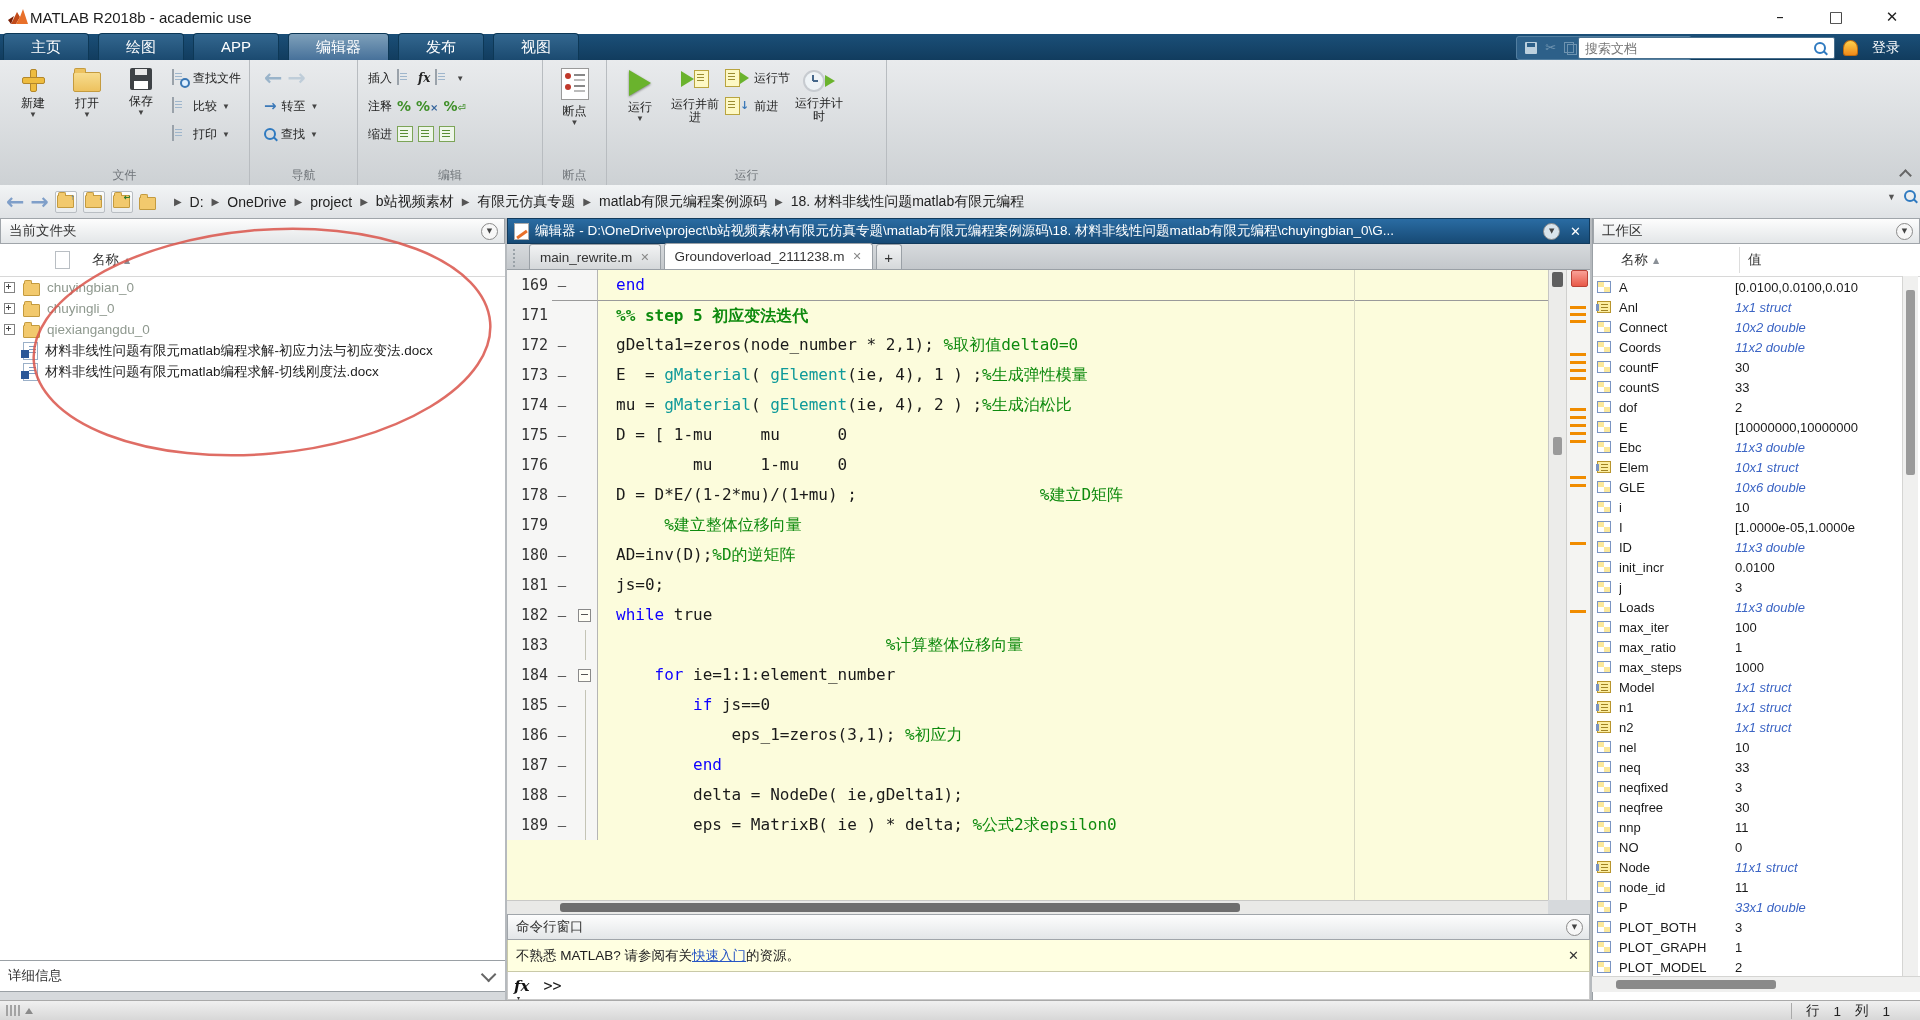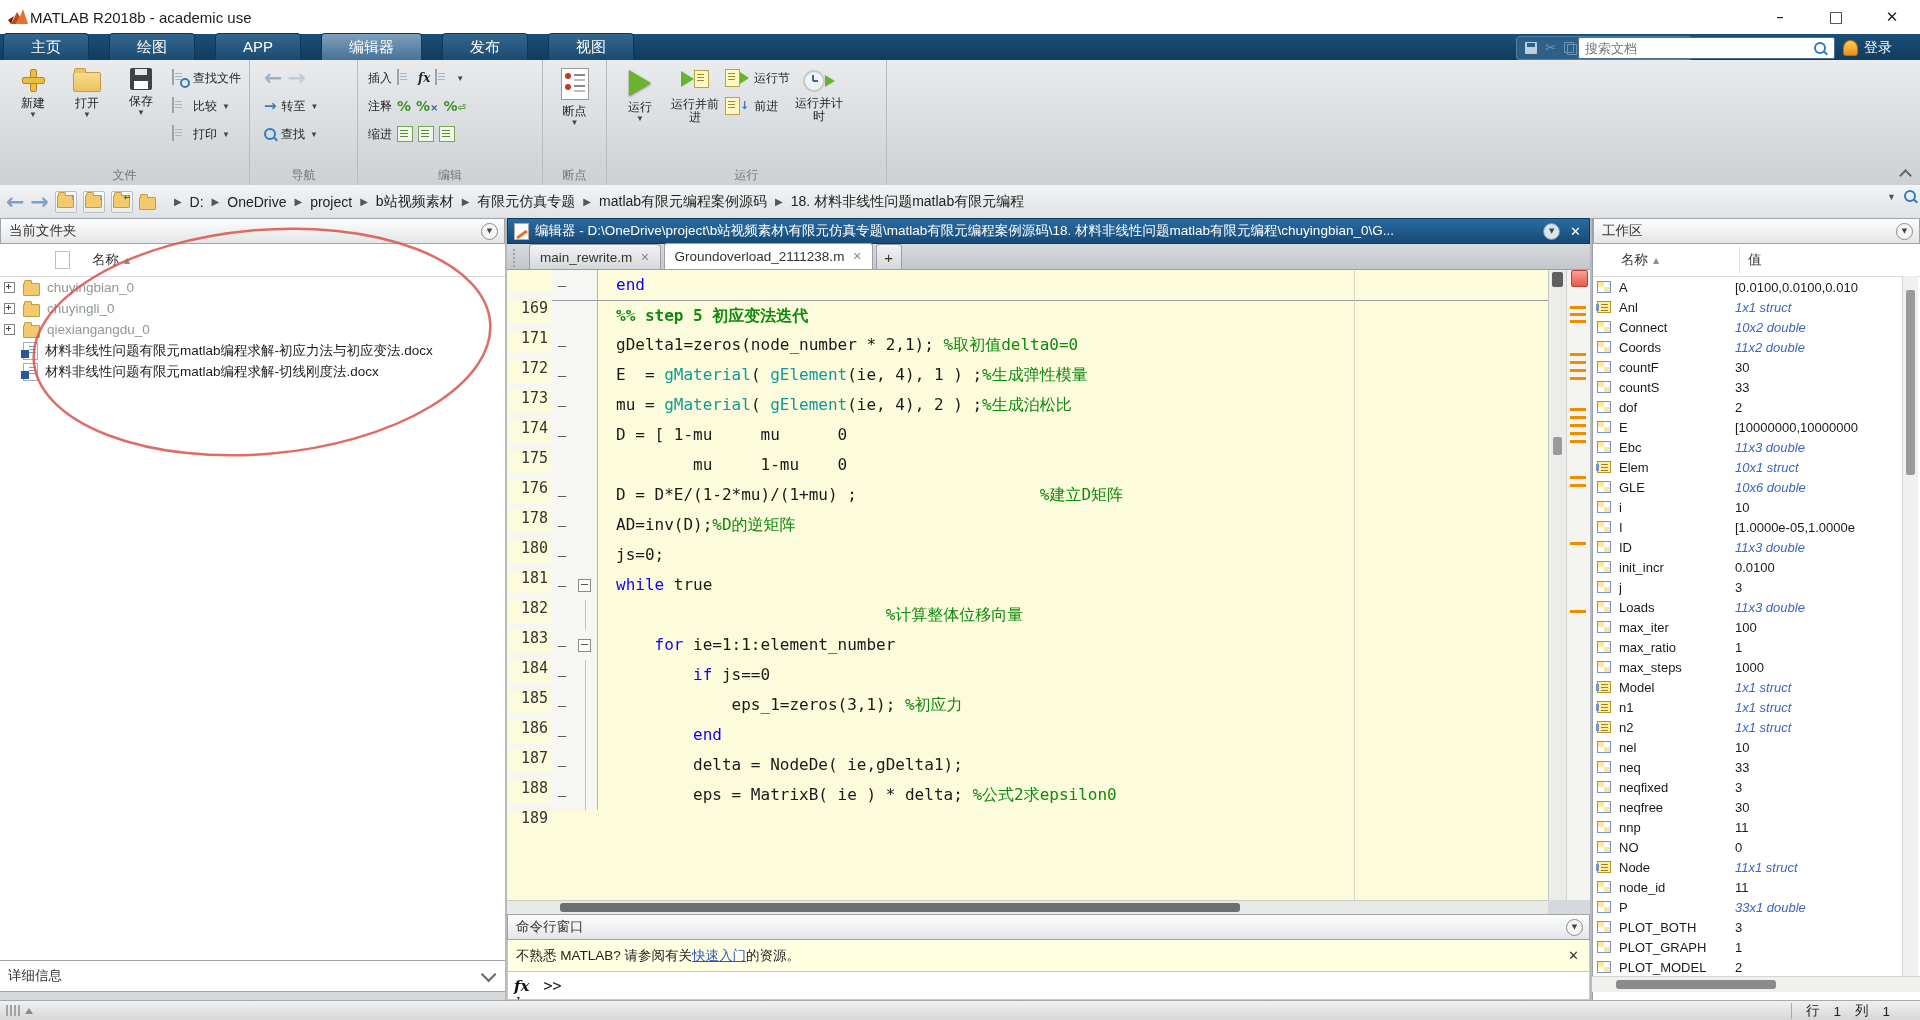--- a/index.html
+++ b/index.html
@@ -8,38 +8,38 @@
   .abs{position:absolute;}
 
   
   #titlebar{left:0;top:0;width:1920px;height:34px;background:#fff;display:flex;align-items:center;}
   #titlebar .title{font-size:15px;color:#1c1c1c;}
   #win-controls{position:absolute;right:0;top:0;height:34px;display:flex;}
   #win-controls span{width:56px;text-align:center;line-height:34px;font-size:15px;color:#222;font-family:"DejaVu Sans",sans-serif;}
 
   
   #tabrow{left:0;top:34px;width:1920px;height:26px;background:linear-gradient(180deg,#1b4f78,#113c5e);display:flex;align-items:flex-end;}
-  .rtab{height:26px;line-height:26px;padding:0 27px;margin-right:20px;color:#fff;font-size:15px;
+  .rtab{height:26px;line-height:26px;padding:0 27px;margin-right:9px;color:#fff;font-size:15px;
         background:linear-gradient(#33678f,#1b4a70);border-radius:4px 4px 0 0;border:1px solid #0d3永856;border:1px solid #0d3856;border-bottom:none;}
   .rtab.active{background:linear-gradient(#7ea0ba,#47719a);}
   #quick-access{position:absolute;right:228px;top:2px;height:22px;display:flex;align-items:center;gap:8px;
         background:#2d6089;border:1px solid #527ea0;border-radius:3px;padding:0 8px;}
   .qa-ic{color:#cfe0ea;font-size:13px;line-height:22px;font-family:"DejaVu Sans",sans-serif;}
   .qa-dis{opacity:.4;}
   .mini-floppy{width:12px;height:12px;background:#bcd0de;border-radius:1px;position:relative;}
   .mini-floppy::before{content:"";position:absolute;left:2px;top:1px;width:8px;height:4px;background:#2d6089;}
   .mini-rects{width:12px;height:12px;position:relative;}
   .mini-rects::before,.mini-rects::after{content:"";position:absolute;width:8px;height:9px;border:1px solid #cfe0ea;background:transparent;}
   .mini-rects::before{left:0;top:0;} .mini-rects::after{left:3px;top:2px;}
   #search-box{position:absolute;right:85px;top:3px;width:255px;height:20px;background:#fff;border:1px solid #49708e;border-radius:2px;display:flex;align-items:center;}
   #search-box input{border:none;outline:none;flex:1;font-size:13px;padding:0 6px;color:#333;font-family:"Liberation Sans",sans-serif;background:transparent;}
   .mag{position:relative;width:8px;height:8px;border:2px solid #2f7ac0;border-radius:50%;display:inline-block;}
   .mag::after{content:"";position:absolute;width:5px;height:2px;background:#2f7ac0;transform:rotate(45deg);right:-4px;bottom:-2px;}
   #notif-ic{position:absolute;right:62px;top:6px;width:13px;height:14px;background:linear-gradient(#ffd24d,#ef8a1a);border-radius:50% 50% 20% 20%;border:1px solid #c06c10;}
-  #signin{position:absolute;right:28px;top:0;height:38px;line-height:26px;color:#fff;font-size:14px;}
+  #signin{position:absolute;right:20px;top:0;height:38px;line-height:26px;color:#fff;font-size:14px;}
 
   
   #ribbon{left:0;top:60px;width:1920px;height:125px;background:linear-gradient(#e9ebed,#cdd1d4);border-bottom:1px solid #a8adb2;display:flex;}
   .rgroup{position:relative;height:125px;border-right:1px solid #b8bcc0;box-sizing:border-box;padding:4px 6px 18px 6px;display:flex;align-items:flex-start;}
   .rgroup-label{position:absolute;bottom:1px;left:0;right:0;text-align:center;font-size:12px;color:#70757a;}
   .bigbtn{width:54px;display:flex;flex-direction:column;align-items:center;padding-top:4px;}
   .bigbtn .lbl{font-size:12px;color:#222;margin-top:5px;text-align:center;line-height:13px;}
   .car{font-size:8px;color:#444;margin-top:1px;line-height:8px;}
   .smallcol{display:flex;flex-direction:column;justify-content:flex-start;margin-left:4px;}
   .smallrow{display:flex;align-items:center;gap:5px;height:28px;font-size:12px;color:#222;}
@@ -127,21 +127,21 @@
   #editor-header .panel-menu{background:#d9e4ec;}
   #editor-header .closex{color:#fff;font-size:13px;margin-right:8px;margin-left:4px;font-family:"DejaVu Sans",sans-serif;}
   #editor-tabbar{left:507px;top:244px;width:1083px;height:26px;background:linear-gradient(#d7dadd,#c3c7cb);border-bottom:1px solid #9aa0a6;box-sizing:border-box;display:flex;align-items:flex-end;}
   .tab-grip{width:10px;height:18px;border-left:2px dotted #9aa2a8;margin:0 4px 2px 6px;}
   .etab{height:24px;display:flex;align-items:center;padding:0 10px;font-size:13.5px;color:#333;border:1px solid #9aa0a6;border-bottom:none;border-radius:3px 3px 0 0;background:linear-gradient(#f2f3f4,#d5d8da);margin-right:3px;}
   .etab.active{background:#fff;height:25px;}
   .etab .closex{margin-left:8px;color:#888;font-size:11px;font-family:"DejaVu Sans",sans-serif;}
   .etab-plus{width:24px;height:24px;border:1px solid #9aa0a6;border-bottom:none;border-radius:3px 3px 0 0;background:linear-gradient(#f2f3f4,#d5d8da);display:flex;align-items:center;justify-content:center;font-size:15px;color:#333;}
   #code-area{left:507px;top:270px;width:1041px;height:630px;background:#fcfcdc;overflow:hidden;}
   .code-row{height:30px;display:flex;box-sizing:border-box;}
-  .cell-num{width:45px;background:#f6f6f5;color:#333;font-family:"DejaVu Sans Mono",monospace;font-size:15px;text-align:right;padding-right:4px;box-sizing:border-box;line-height:30px;flex:0 0 auto;margin-top:23px;}
+  .cell-num{width:45px;background:#f6f6f5;color:#333;font-family:"DejaVu Sans Mono",monospace;font-size:15px;text-align:right;padding-right:4px;box-sizing:border-box;line-height:30px;flex:0 0 auto;}
   .cell-dash{width:20px;background:#f6f6f5;color:#555;font-family:"DejaVu Sans Mono",monospace;font-size:14px;line-height:30px;text-align:center;flex:0 0 auto;box-sizing:border-box;}
   .cell-fold{width:26px;background:#f6f6f5;border-right:1px solid #b5b5b5;flex:0 0 auto;display:flex;align-items:center;justify-content:center;box-sizing:border-box;position:relative;}
   .cell-text{flex:1;font-family:"DejaVu Sans Mono",monospace;font-size:16px;line-height:30px;white-space:pre;padding-left:18px;box-sizing:border-box;overflow:hidden;}
   .sec-start .cell-dash,.sec-start .cell-fold,.sec-start .cell-text{border-top:1px solid #9a9a9a;}
   .fold-box{width:11px;height:11px;border:1px solid #8a8a8a;background:#fffef6;position:relative;z-index:2;}
   .fold-box::after{content:"";position:absolute;left:2px;right:2px;top:4px;height:1px;background:#555;}
   .fold-vline::before{content:"";position:absolute;left:50%;top:0;bottom:0;width:1px;background:#c4c4b6;}
   .cs-k{color:#0e00ff;} .cs-c{color:#0e8a0e;} .cs-s{color:#0e8a0e;font-weight:bold;} .cs-f{color:#0f9a9a;} .cs-t{color:#1a1a1a;}
   #col-ruler{left:1354px;top:270px;width:1px;height:630px;background:#d9d9c2;z-index:5;}
   #editor-vsb{left:1548px;top:270px;width:18px;height:630px;background:#ececea;border-left:1px solid #c6c6c4;box-sizing:border-box;}
@@ -527,20 +527,26 @@
         <span class="cell-fold"></span>
         <span class="cell-text"><span class="cs-t">        mu     1-mu    0</span></span>
       </div>
       <div class="code-row">
         <span class="cell-num">178</span>
         <span class="cell-dash">—</span>
         <span class="cell-fold"></span>
         <span class="cell-text"><span class="cs-t">D = D*E/(1-2*mu)/(1+mu) ;                   </span><span class="cs-c">%建立D矩阵</span></span>
       </div>
       <div class="code-row">
+        <span class="cell-num">179</span>
+        <span class="cell-dash"></span>
+        <span class="cell-fold"></span>
+        <span class="cell-text"><span class="cs-c">     %建立整体位移向量</span></span>
+      </div>
+      <div class="code-row">
         <span class="cell-num">180</span>
         <span class="cell-dash">—</span>
         <span class="cell-fold"></span>
         <span class="cell-text"><span class="cs-t">AD=inv(D);</span><span class="cs-c">%D的逆矩阵</span></span>
       </div>
       <div class="code-row">
         <span class="cell-num">181</span>
         <span class="cell-dash">—</span>
         <span class="cell-fold"></span>
         <span class="cell-text"><span class="cs-t">js=0;</span></span>

